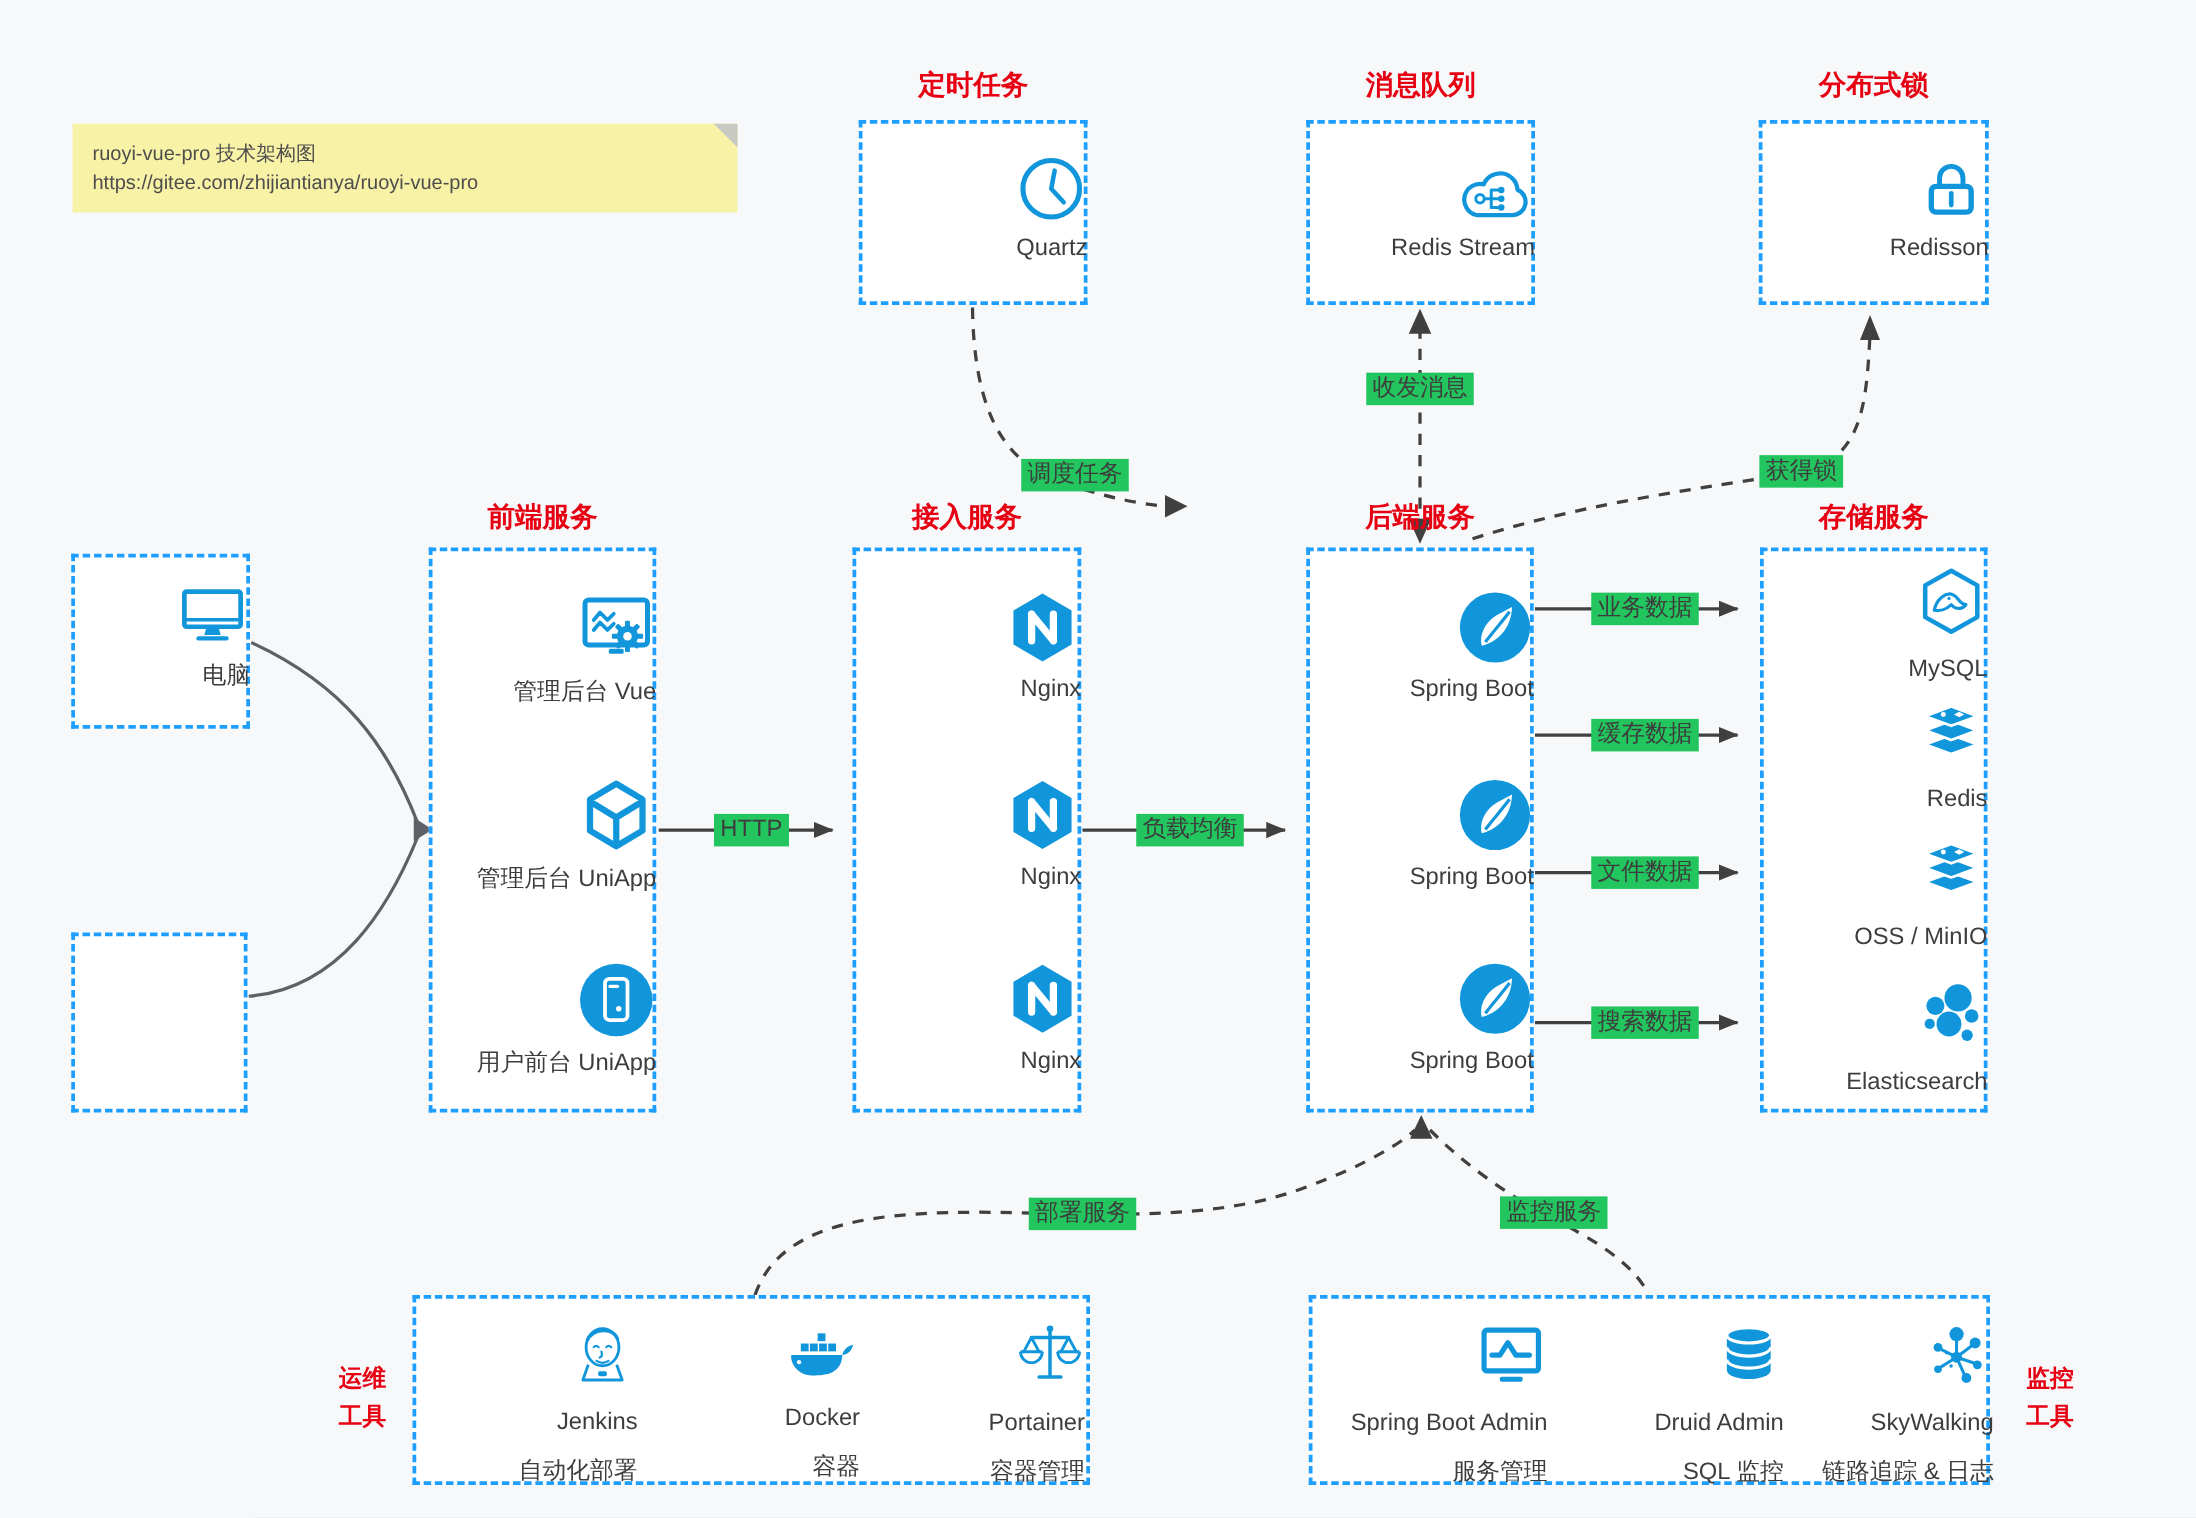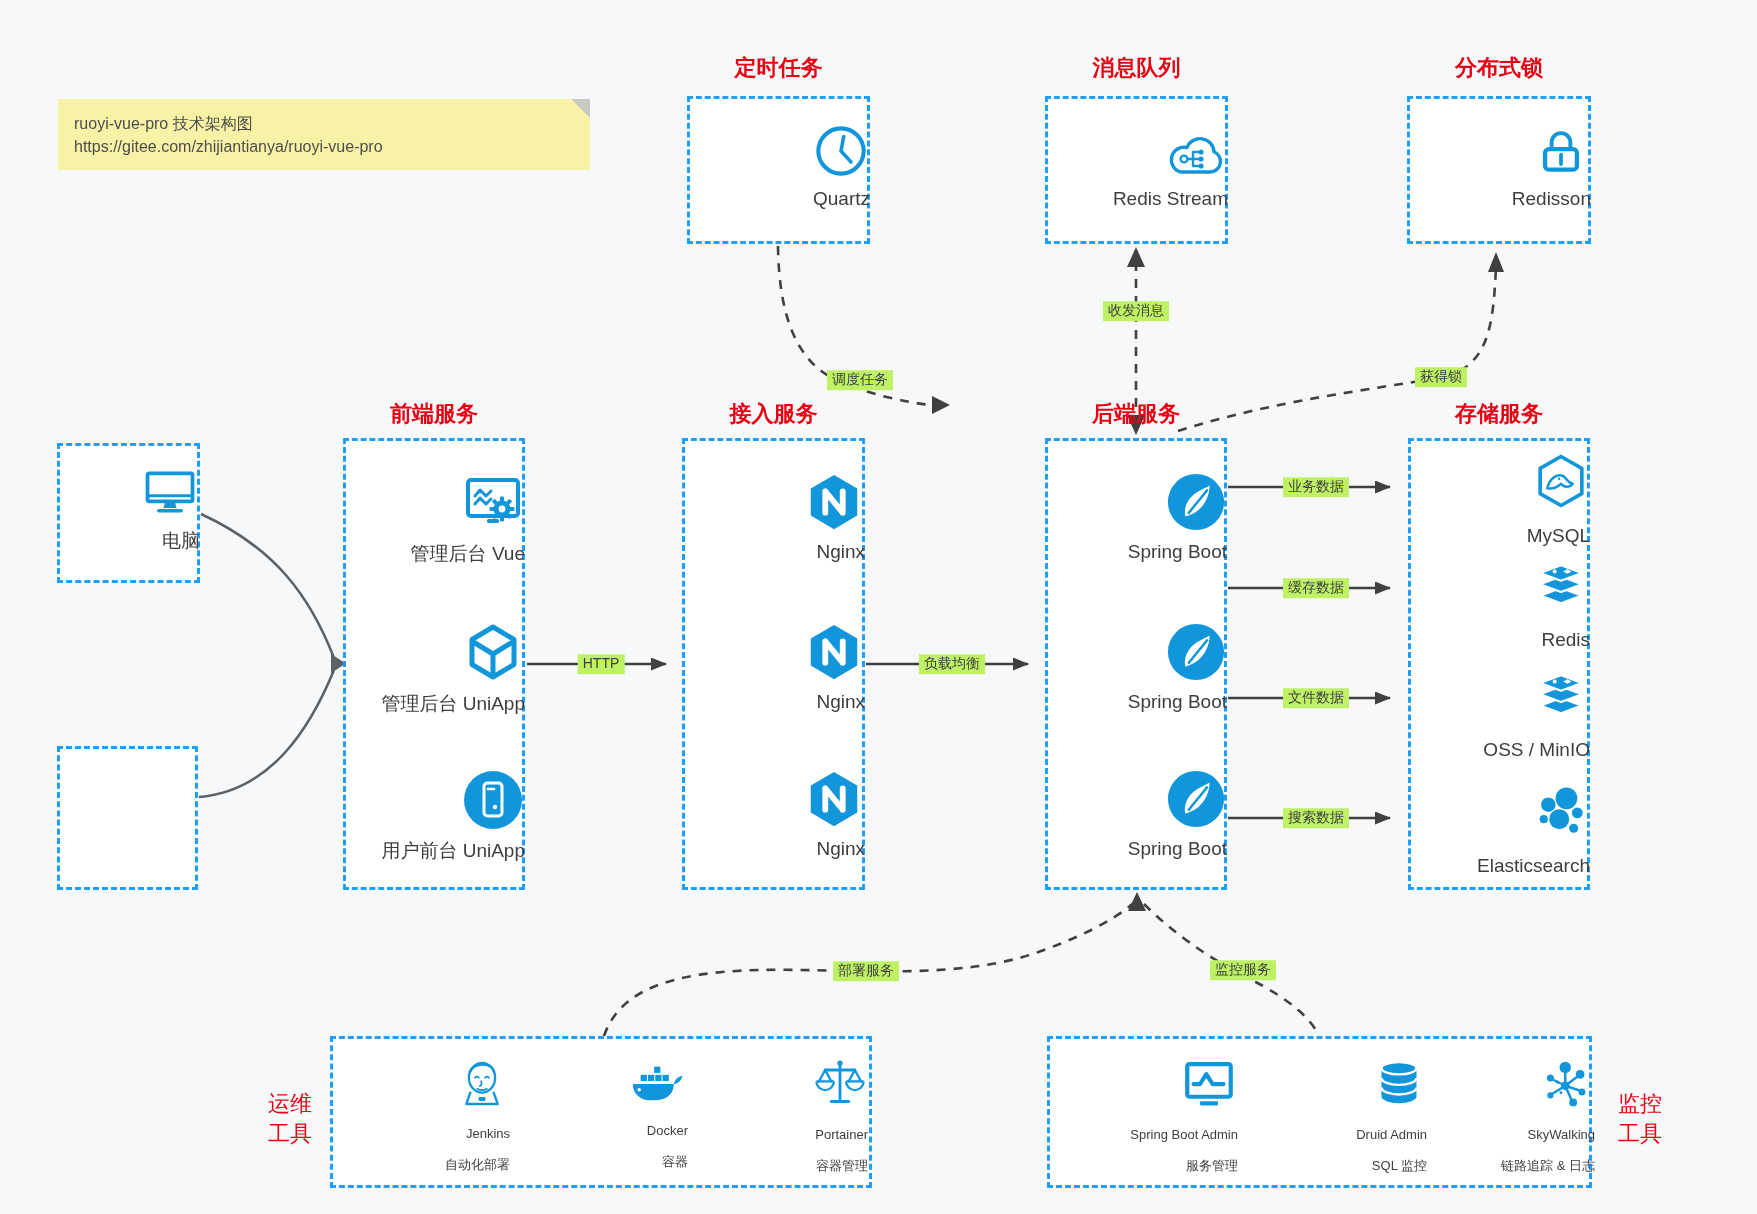--- a/index.html
+++ b/index.html
@@ -7,29 +7,29 @@
     --label-text:#3d3d3d; --note-bg:#f8f2a6; --note-text:#4d4d4d;
     --canvas-bg:#f7f8fa; --connector-dark:#404040; --connector-gray:#5d6166; --box-bg:#ffffff;
   }
   *{margin:0;padding:0;box-sizing:border-box;}
   html,body{background:#e8e8e8;}
   body{font-family:"Liberation Sans","DejaVu Sans",sans-serif;}
   #canvas{position:relative;width:1757px;height:1214px;background:var(--canvas-bg);overflow:hidden;}
   #wires{position:absolute;left:0;top:0;z-index:1;}
   .gbox{position:absolute;border:3px dashed var(--accent-blue);background:var(--box-bg);z-index:2;}
   .gtitle{position:absolute;color:var(--title-red);font-weight:bold;font-size:22px;text-align:center;z-index:4;white-space:nowrap;}
-  .side-label{position:absolute;color:var(--title-red);font-weight:normal;font-size:22px;line-height:30px;text-align:center;z-index:4;}
+  .side-label{position:absolute;color:var(--title-red);font-weight:bold;font-size:19px;line-height:30px;text-align:center;z-index:4;}
   .node{position:absolute;display:flex;flex-direction:column;align-items:flex-end;gap:8px;z-index:3;}
   .node.tight{gap:15px;}
   .nlabel{font-size:19px;color:var(--label-text);white-space:nowrap;line-height:1.2;}
-  .bdesc{font-size:13px;color:var(--label-text);white-space:nowrap;line-height:1.25;}
+  .bdesc{font-size:19px;color:var(--label-text);white-space:nowrap;line-height:1.25;}
   .icon{color:var(--icon-blue);}
   .icon svg{display:block;}
-  .clabel{position:absolute;transform:translate(-50%,-50%);font-size:14px;color:var(--label-text);
-          background:#bef264;padding:1px 5px;white-space:nowrap;z-index:5;line-height:1.25;}
+  .clabel{position:absolute;transform:translate(-50%,-50%);font-size:19px;color:var(--label-text);
+          background:#22c55e;padding:1px 5px;white-space:nowrap;z-index:5;line-height:1.25;}
   #sticky-note{position:absolute;left:58px;top:99px;width:532px;height:71px;background:var(--note-bg);
           z-index:4;padding:13px 0 0 16px;}
   #sticky-note .note-line{font-size:16px;color:var(--note-text);line-height:23px;white-space:nowrap;}
   #note-fold{position:absolute;right:0;top:0;width:0;height:0;border-top:19px solid #c9c9c4;border-left:19px solid transparent;}
 </style>
 </head>
 <body>
 
 <div id="canvas">
 

